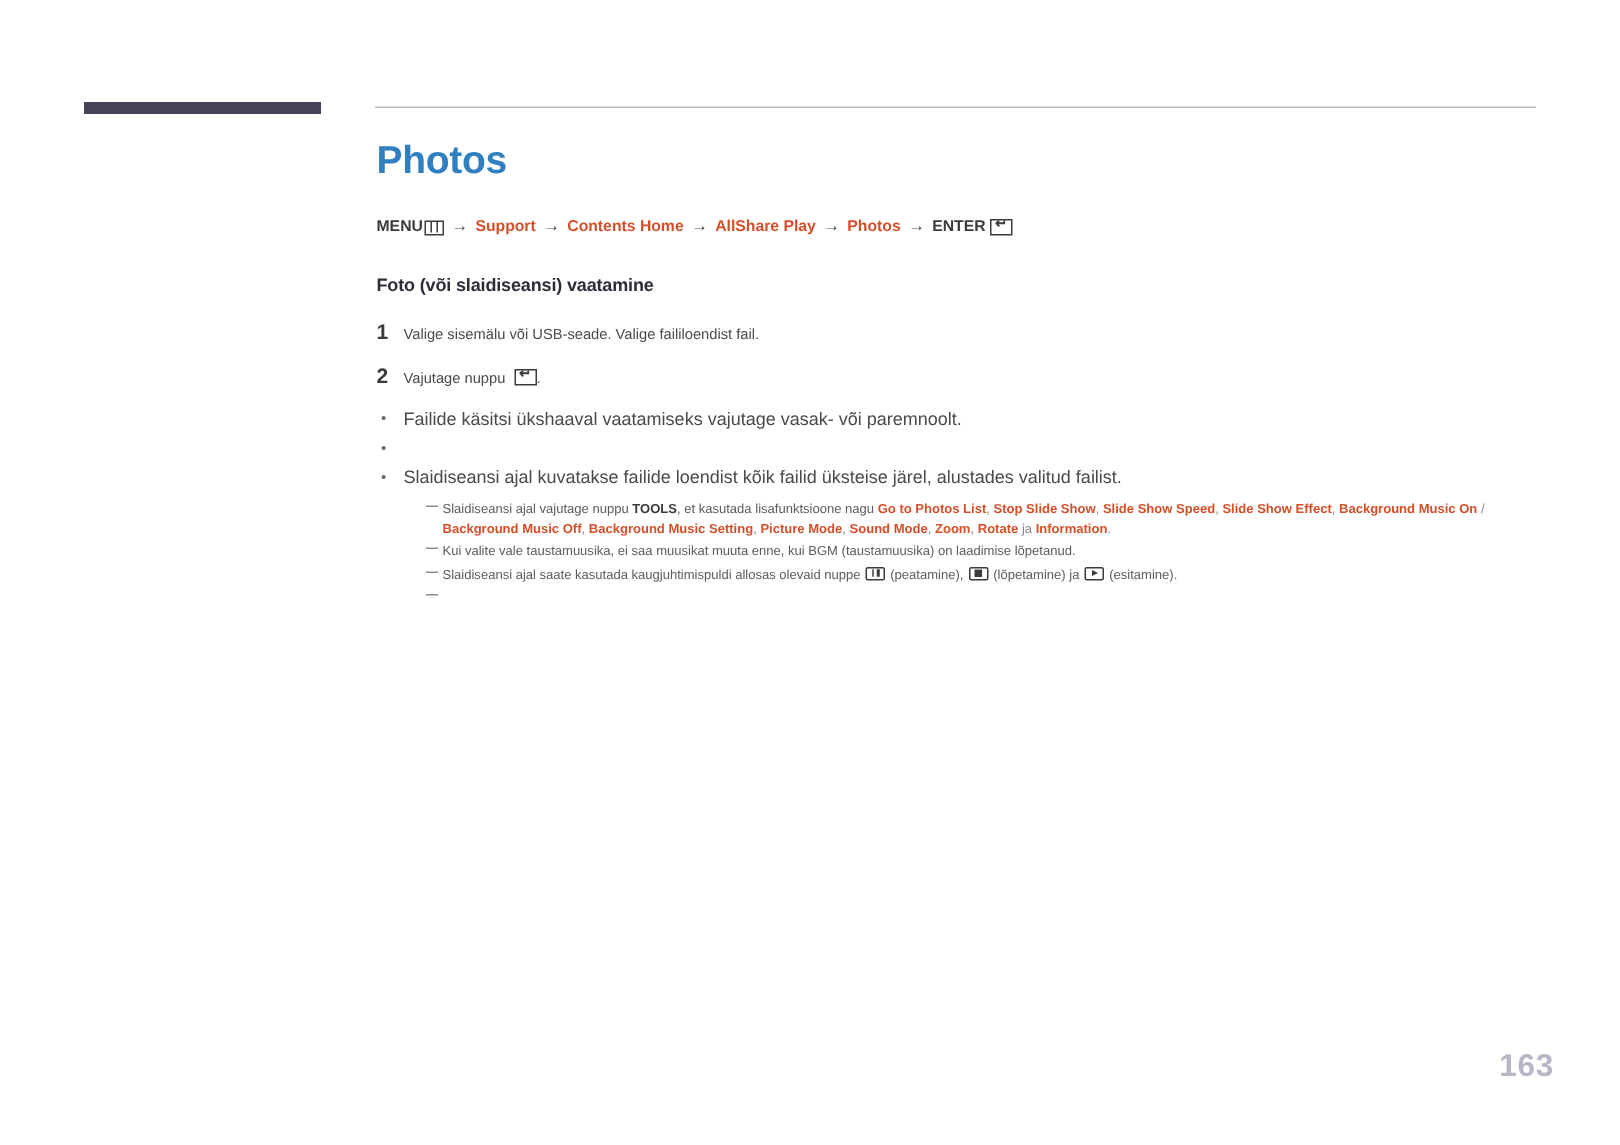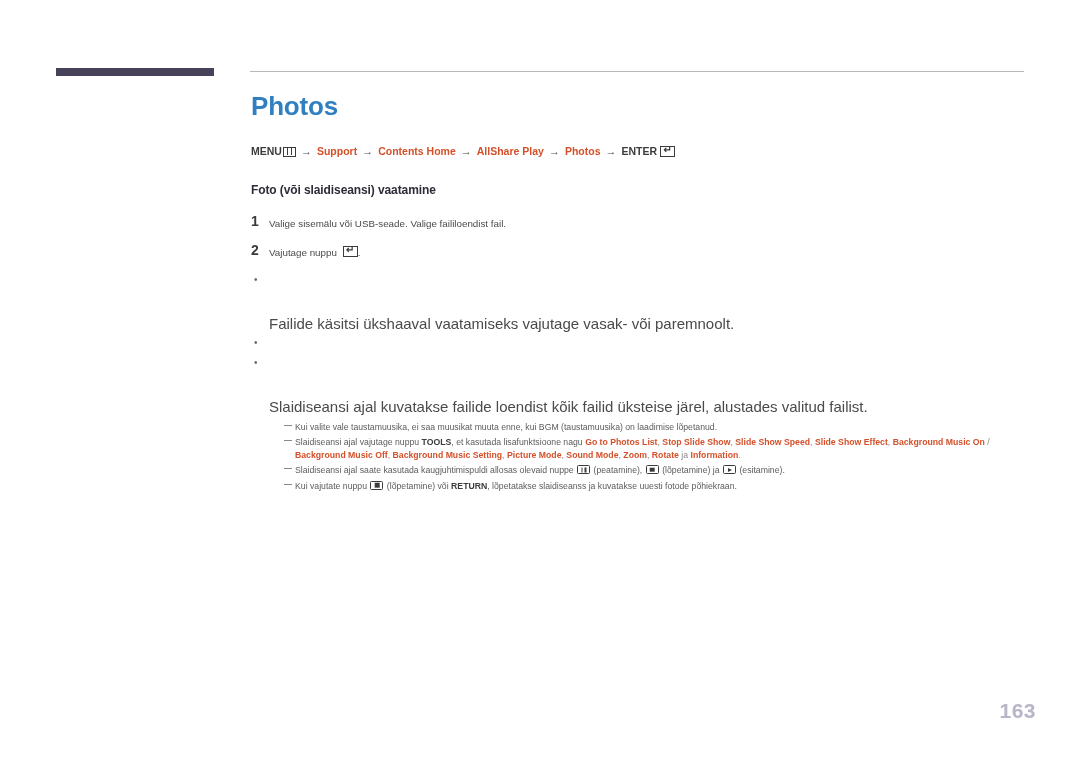--- a/index.html
+++ b/index.html
@@ -174,24 +174,23 @@
   .bullet-dot {
     width: 18px;
     flex: 0 0 18px;
     font-size: 10px;
     color: #6a6a6a;
     line-height: 13px;
     padding-left: 3px;
     box-sizing: border-box;
   }
   .bullet-text {
-    font-size: 15px;
+    font-size: 12px;
     color: #4a4a4a;
     line-height: 13px;
-    margin-top: 44px;
   }
 
   
   .notes {
     margin-top: 8px;
     margin-left: 33px;
   }
   .note {
     display: flex;
     align-items: flex-start;
@@ -354,27 +353,20 @@
     </div>
 
     <div class="bullet">
       <div class="bullet-dot">•</div>
       <div class="bullet-text">Slaidiseansi ajal kuvatakse failide loendist kõik failid üksteise järel, alustades valitud failist.</div>
     </div>
 
   </div>
 
   <div class="notes">
-
-    <div class="note">
-      <div class="note-dash">
-          <i></i>
-        </div>
-      <div class="note-body">Kui valite vale taustamuusika, ei saa muusikat muuta enne, kui BGM (taustamuusika) on laadimise lõpetanud.</div>
-    </div>
 
     <div class="note">
       <div class="note-dash">
           <i></i>
         </div>
       <div class="note-body">
         <span>Slaidiseansi ajal vajutage nuppu</span>
         <span class="b">TOOLS</span><span>, et kasutada lisafunktsioone nagu</span>
         <span class="o">Go to Photos List</span><span class="sep">,</span>
         <span class="o">Stop Slide Show</span><span class="sep">,</span>
@@ -390,40 +382,41 @@
         <span class="o">Rotate</span>
         <span class="sep">ja</span>
         <span class="o">Information</span><span class="sep">.</span>
       </div>
     </div>
 
     <div class="note">
       <div class="note-dash">
           <i></i>
         </div>
+      <div class="note-body">Kui valite vale taustamuusika, ei saa muusikat muuta enne, kui BGM (taustamuusika) on laadimise lõpetanud.</div>
+    </div>
+
+    <div class="note">
+      <div class="note-dash">
+          <i></i>
+        </div>
       <div class="note-body">
         <span>Slaidiseansi ajal saate kasutada kaugjuhtimispuldi allosas olevaid nuppe</span>
         <span class="btn-ico"><span class="pause"></span></span>
         <span>(peatamine),</span>
         <span class="btn-ico"><span class="stop"></span></span>
         <span>(lõpetamine) ja</span>
         <span class="btn-ico"><span class="play"></span></span>
         <span>(esitamine).</span>
       </div>
     </div>
 
     <div class="note">
       <div class="note-dash">
           <i></i>
         </div>
-      <div class="note-body">
-        <span>Kui vajutate nuppu</span>
-        <span class="btn-ico"><span class="stop"></span></span>
-        <span>(lõpetamine) või</span>
-        <span class="b">RETURN</span><span>, lõpetatakse slaidiseanss ja kuvatakse uuesti fotode põhiekraan.</span>
-      </div>
     </div>
 
   </div>
 
 </div>
 
 <div class="page-number">163</div>
 
 </body></html>

